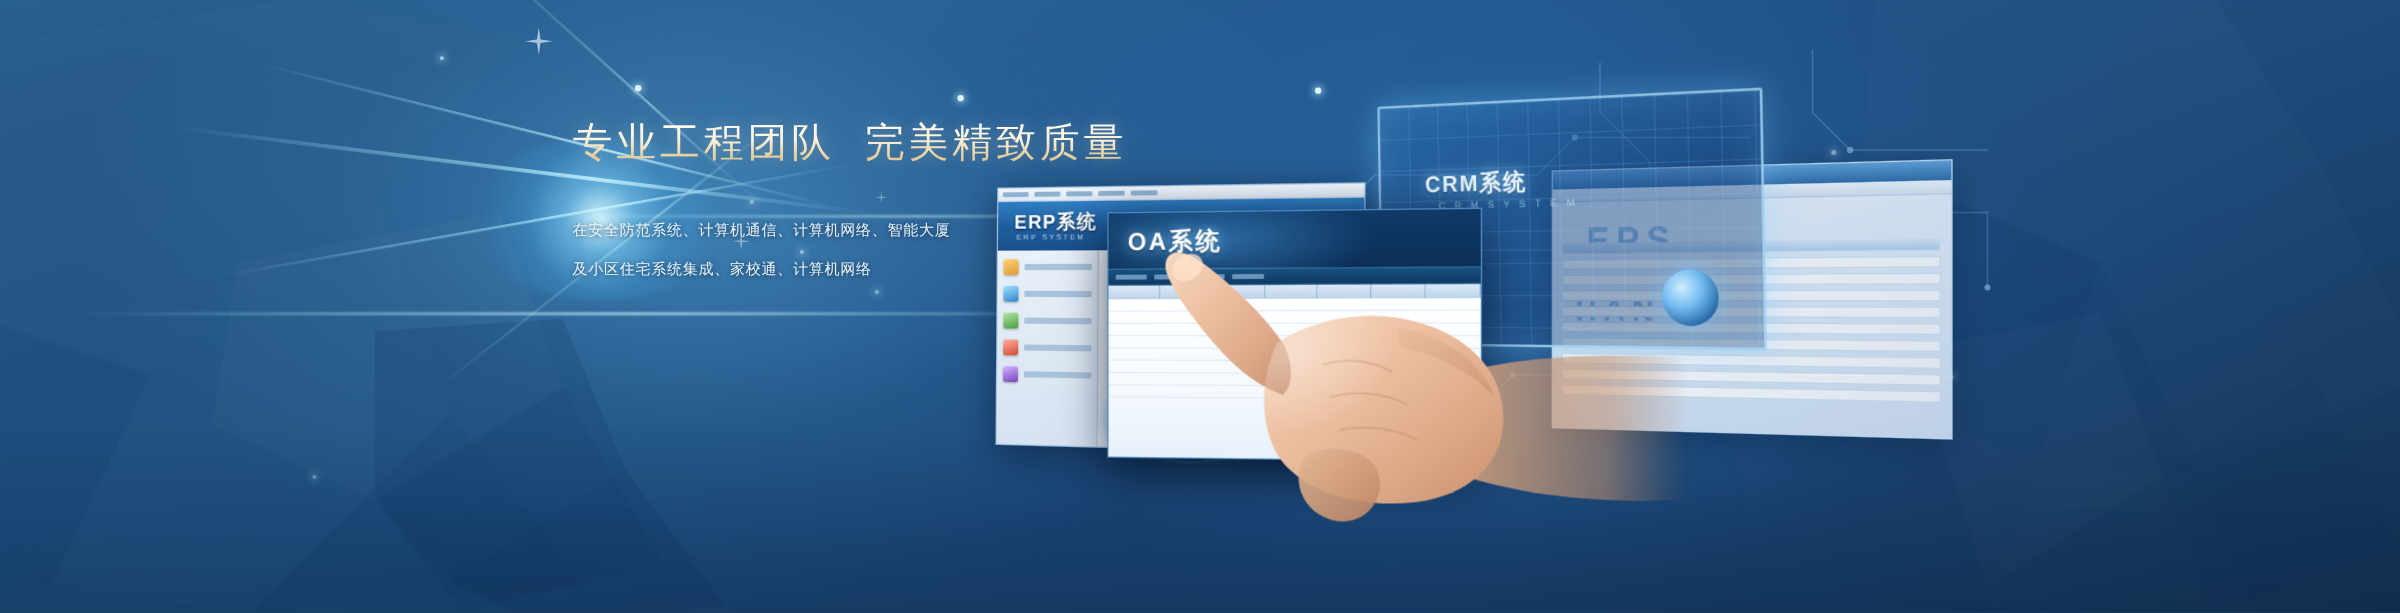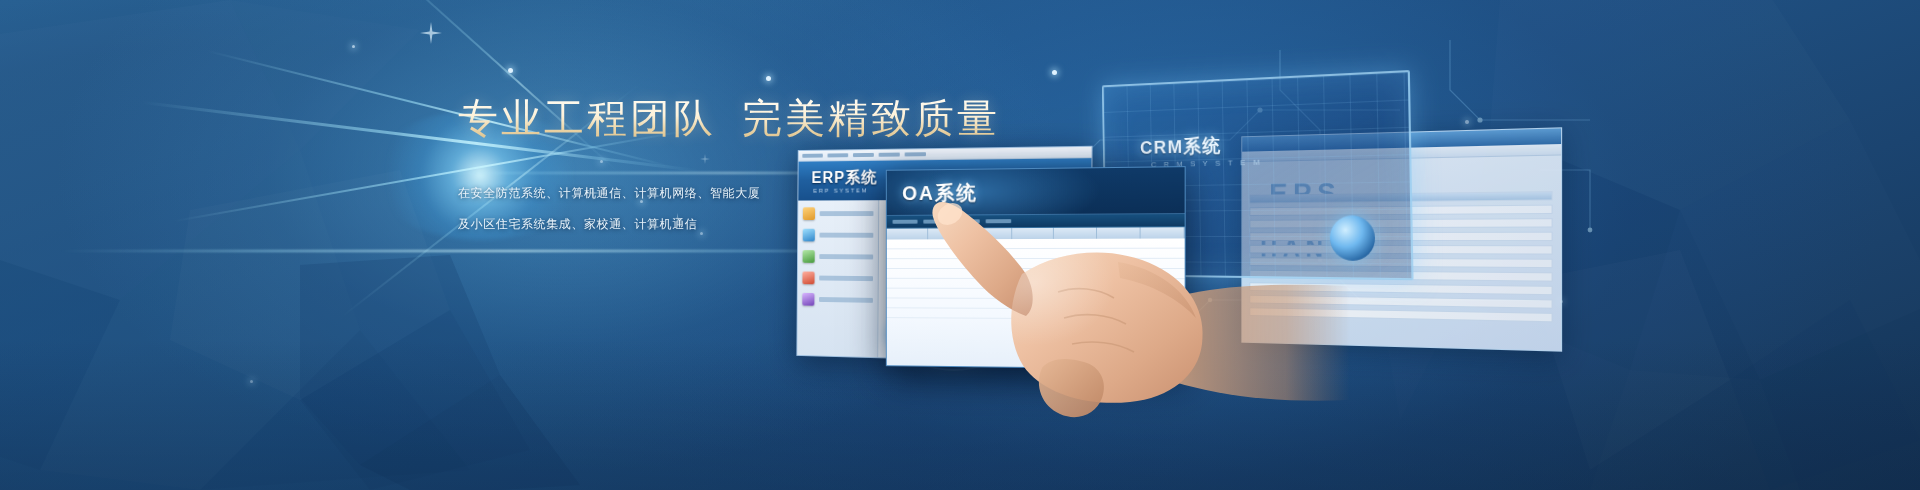--- a/index.html
+++ b/index.html
@@ -38,22 +38,22 @@
 
   
   .dot { position:absolute; border-radius:50%; background:#dff2ff; pointer-events:none;
          box-shadow:0 0 6px 2px rgba(190,235,255,0.55); }
   .spark { position:absolute; pointer-events:none; opacity:.8; }
 
   
   #copy { position:absolute; left:458px; top:96px; width:760px; z-index:30; }
 
   #headline {
-    font-family:Liberation Serif, serif;
-    font-size:40px; letter-spacing:3px; font-weight:400; line-height:1.15;
+    font-family:Liberation Sans, sans-serif;
+    font-size:32px; letter-spacing:3px; font-weight:400; line-height:1.15;
     color:#f6ead2;
     background:linear-gradient(180deg,#fffdf6 0%,#fdf3dd 42%,#e9d2a4 72%,#d9bd86 100%);
     -webkit-background-clip:text; background-clip:text;
     -webkit-text-fill-color:transparent;
     text-shadow:0 0 14px rgba(255,240,205,0.30);
     white-space:pre;
   }
   #subcopy {
     margin-top:36px;
     font-family:"Liberation Serif", serif;
@@ -300,21 +300,21 @@
           <circle cx="230" cy="270" r="2.2"></circle>
         <circle cx="610" cy="200" r="2.4"></circle>
       </g>
     </svg>
   </div>
 
   <div id="copy">
     <h1 id="headline">专业工程团队  完美精致质量</h1>
     <div id="subcopy">
       <span class="ln">在安全防范系统、计算机通信、计算机网络、智能大厦</span>
-      <span class="ln">及小区住宅系统集成、家校通、计算机通信</span>
+      <span class="ln">及小区住宅系统集成、家校通、计算机网络</span>
     </div>
   </div>
 
   <div id="montage">
 
     <div class="win" id="eps-win">
       <div class="eps-bar"></div>
       <div class="eps-bar2"></div>
       <div class="eps-body">
         <div class="eps-word" style="left:30px; top:16px; font-size:30px;">EPS</div>

